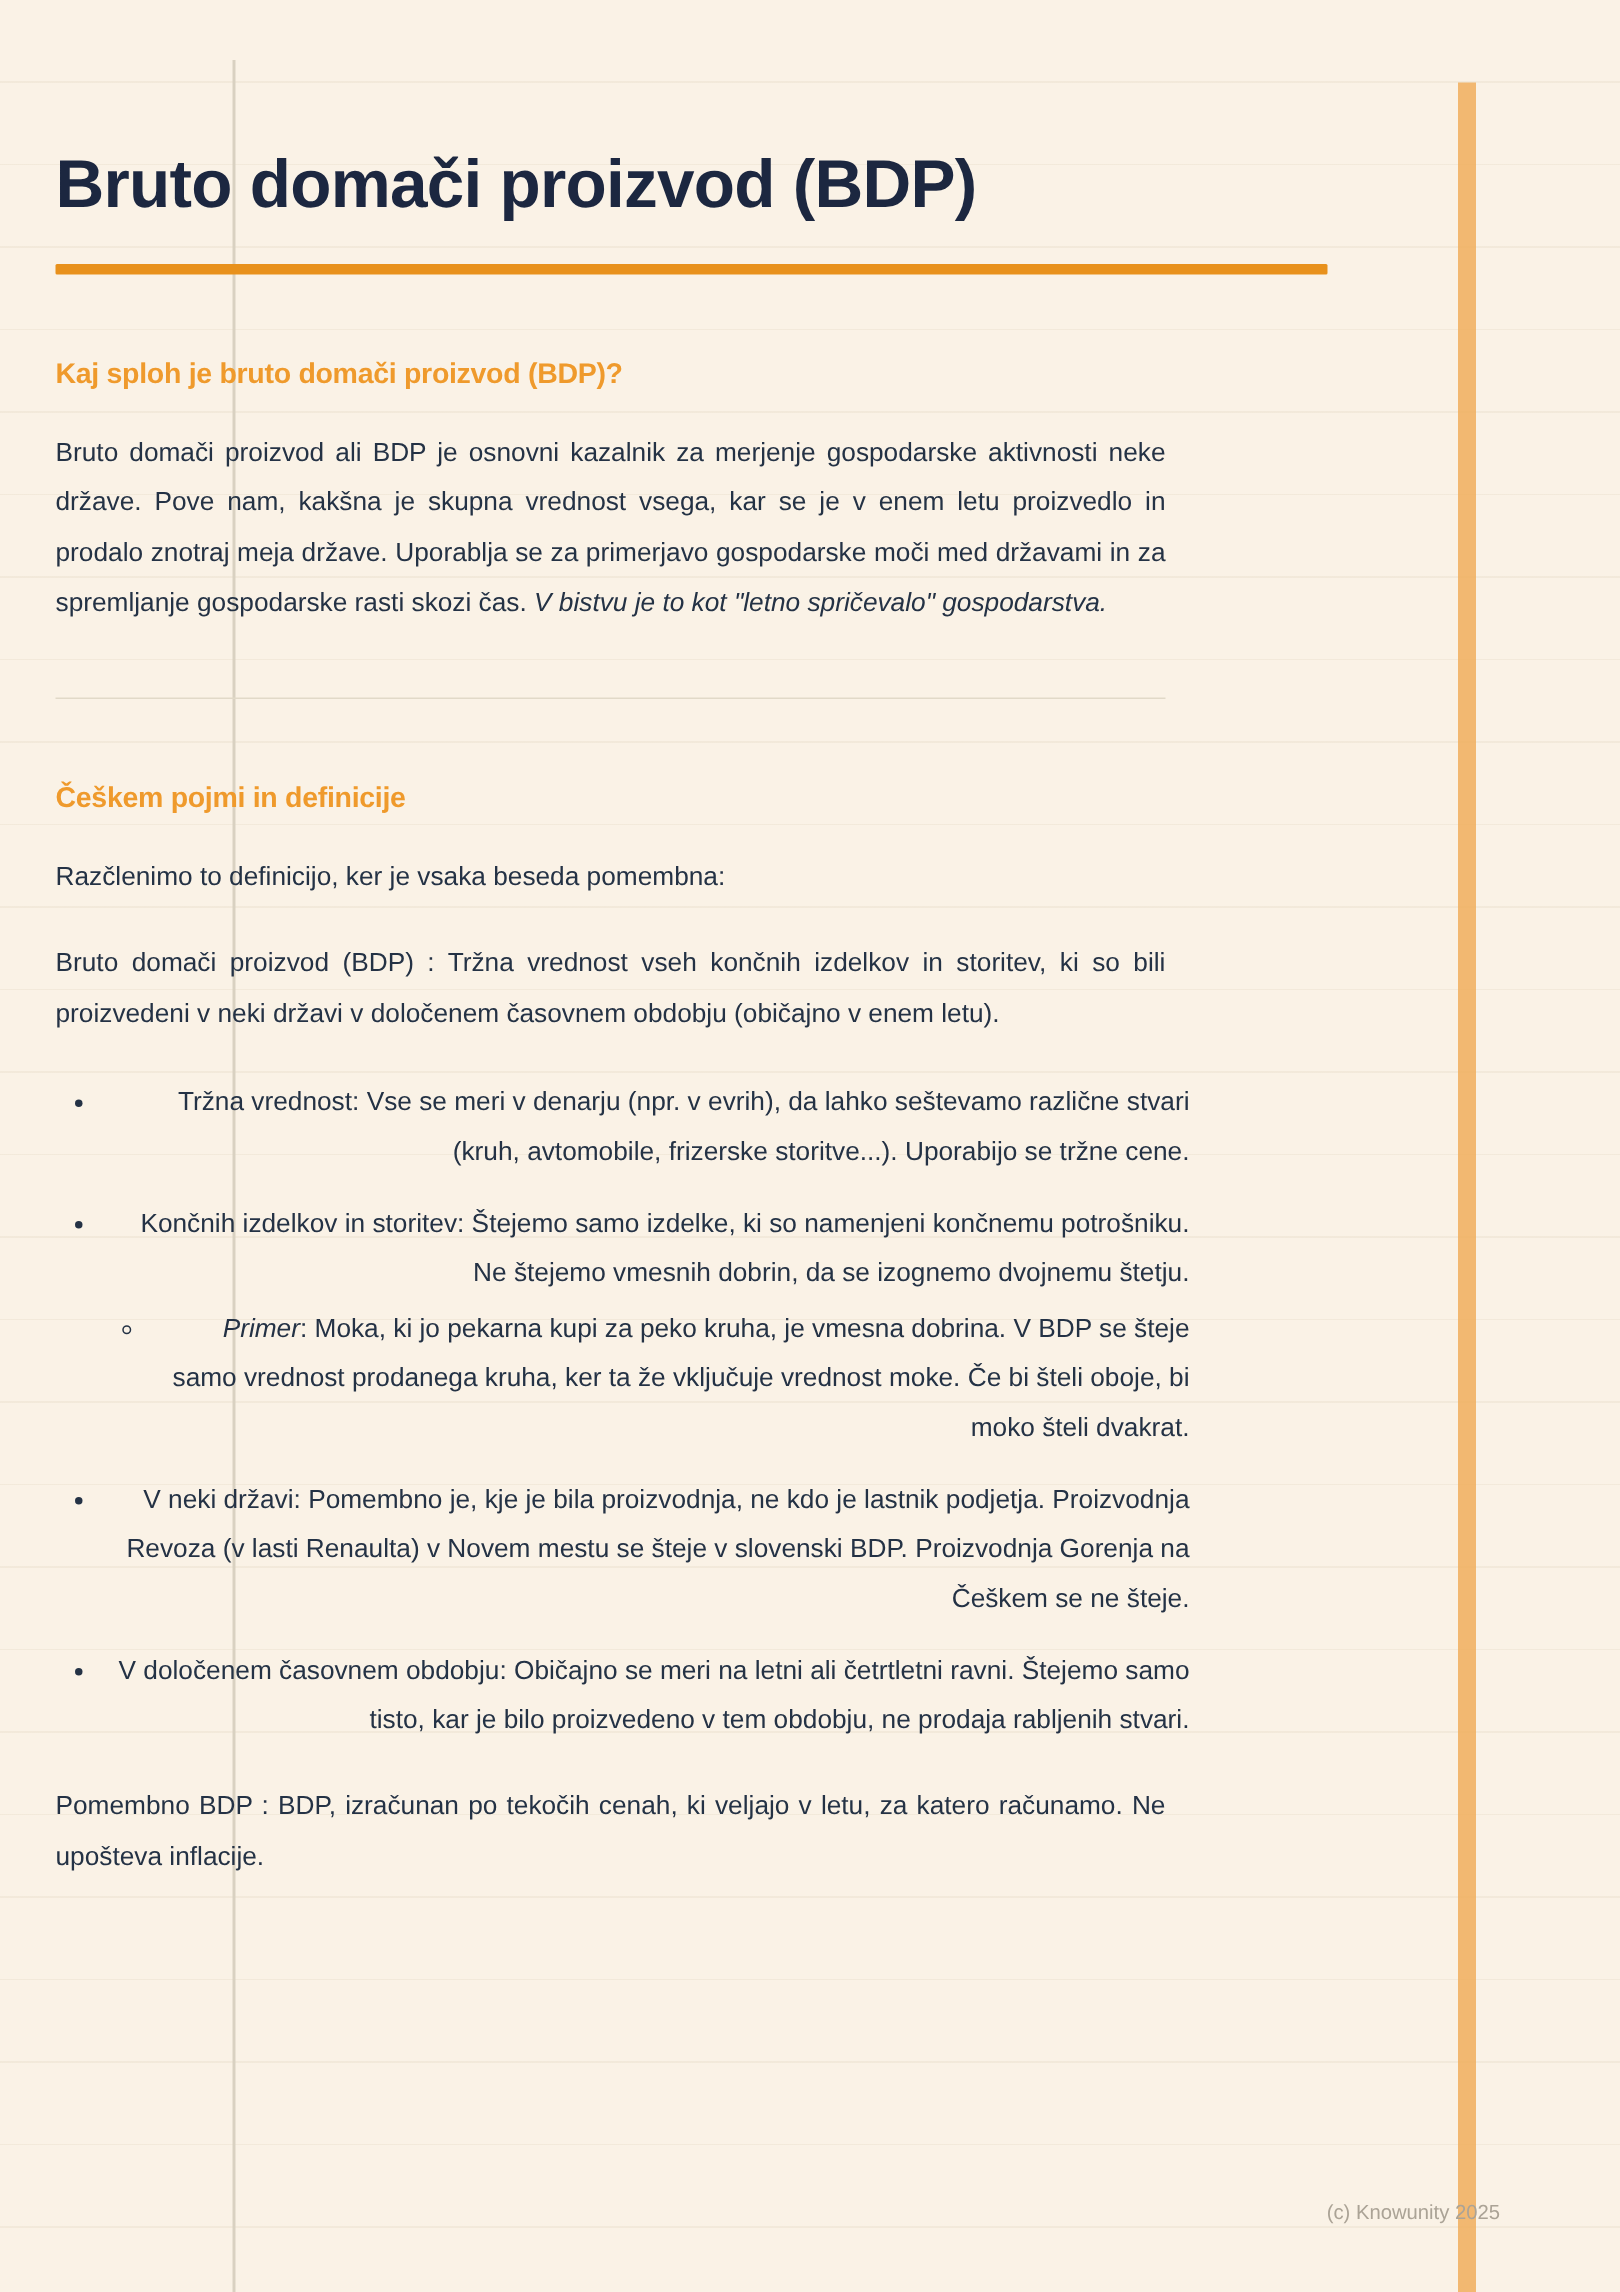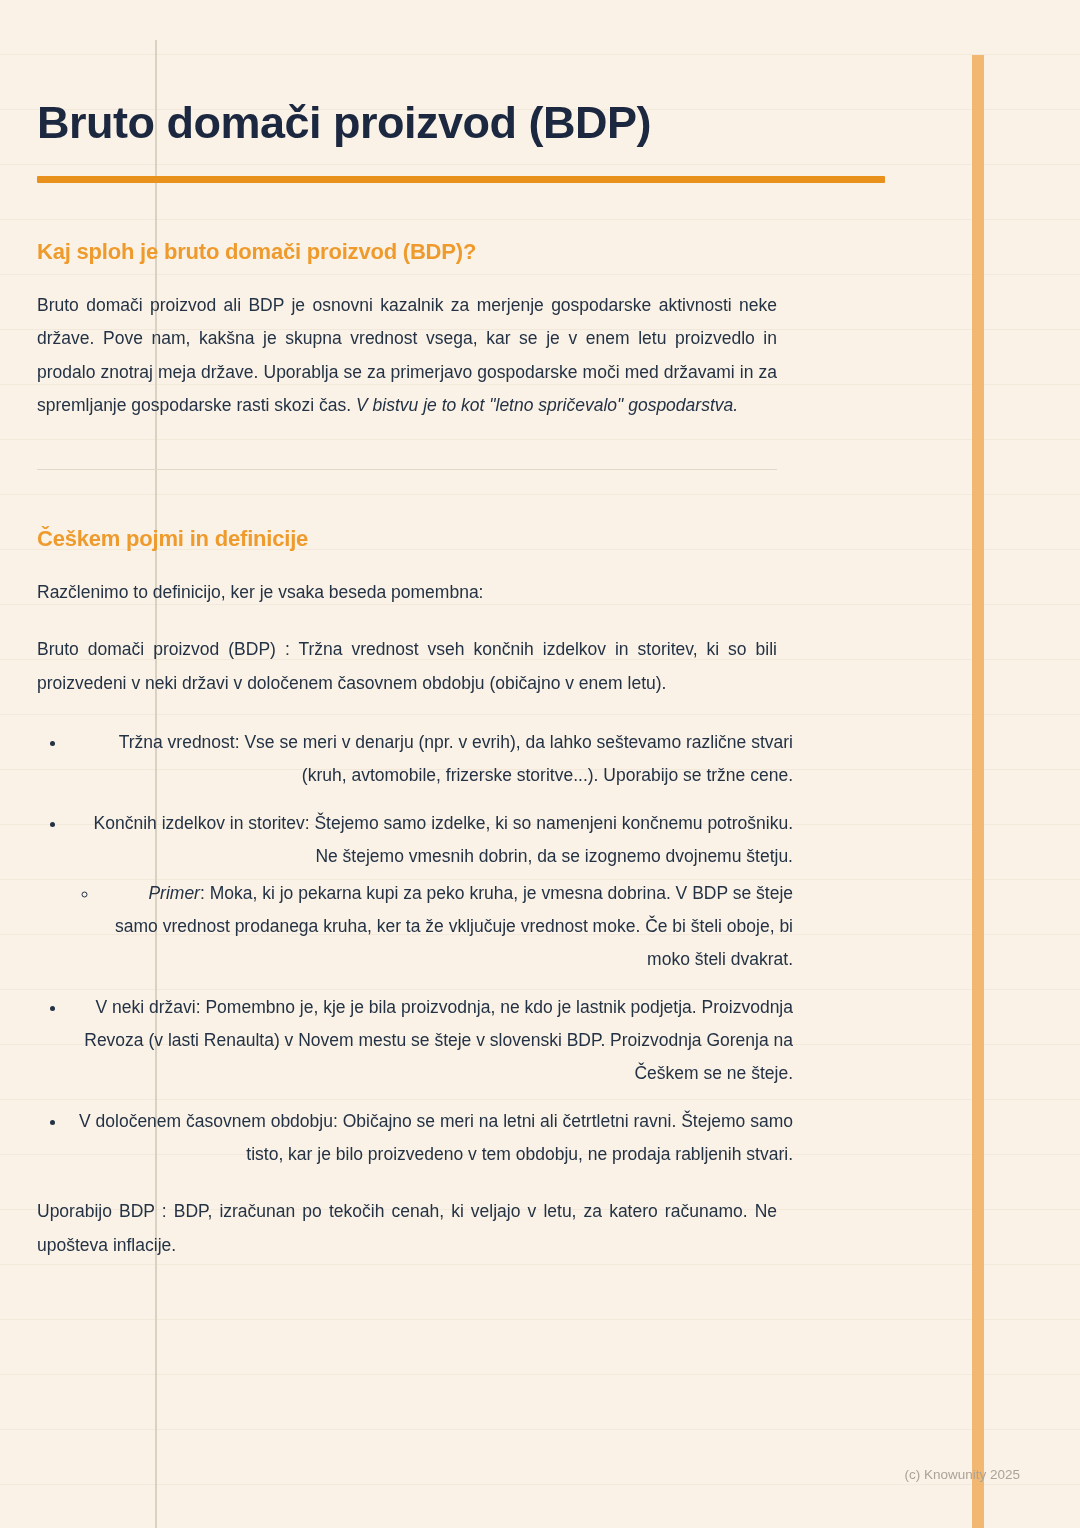--- a/index.html
+++ b/index.html
@@ -60,21 +60,21 @@
 
   .title-rule {
     width: 848px;
     height: 7px;
     background: #e8911c;
     margin-top: 28px;
     border-radius: 1px;
   }
 
   .section-heading {
-    font-size: 22px;
+    font-size: 19px;
     font-weight: 700;
     color: #ef9a2c;
     margin: 56px 0 0 0;
     letter-spacing: -0.2px;
   }
 
   .para {
     width: 740px;
     font-size: 17.5px;
     line-height: 33.5px;
@@ -109,21 +109,21 @@
     list-style-type: circle;
     margin: 4px 0 2px 0;
     padding-left: 28px;
   }
   ul.sub-list > li {
     padding-left: 4px;
   }
 
   .footer-credit {
     position: absolute;
-    right: 60px;
+    right: 80px;
     bottom: 46px;
     font-size: 13.5px;
     color: #aba396;
     z-index: 2;
   }
 </style>
 </head>
 <body>
 
 <div class="margin-line"></div>
@@ -148,17 +148,17 @@
     <li>
       <span><span class="seg-b">Končnih izdelkov in storitev</span><span>: Štejemo samo izdelke, ki so namenjeni končnemu potrošniku. Ne štejemo vmesnih dobrin, da se izognemo dvojnemu štetju.</span></span>
       <ul class="sub-list">
         <li><span class="seg-i">Primer</span><span>: Moka, ki jo pekarna kupi za peko kruha, je vmesna dobrina. V BDP se šteje samo vrednost prodanega kruha, ker ta že vključuje vrednost moke. Če bi šteli oboje, bi moko šteli dvakrat.</span></li>
       </ul>
     </li>
     <li><span class="seg-b">V neki državi</span><span>: Pomembno je, kje je bila proizvodnja, ne kdo je lastnik podjetja. Proizvodnja Revoza (v lasti Renaulta) v Novem mestu se šteje v slovenski BDP. Proizvodnja Gorenja na Češkem se ne šteje.</span></li>
     <li><span class="seg-b">V določenem časovnem obdobju</span><span>: Običajno se meri na letni ali četrtletni ravni. Štejemo samo tisto, kar je bilo proizvedeno v tem obdobju, ne prodaja rabljenih stvari.</span></li>
   </ul>
 
-  <p class="para justify"><span class="seg-b">Uporabijo BDP</span><span> : BDP, izračunan po </span><span class="seg-b">tekočih cenah</span><span>, ki veljajo v letu, za katero računamo. Ne upošteva inflacije.</span></p>
+  <p class="para justify"><span class="seg-b">Pomembno BDP</span><span> : BDP, izračunan po </span><span class="seg-b">tekočih cenah</span><span>, ki veljajo v letu, za katero računamo. Ne upošteva inflacije.</span></p>
 
 </div>
 
 <div class="footer-credit">(c) Knowunity 2025</div>
 
 </body></html>

